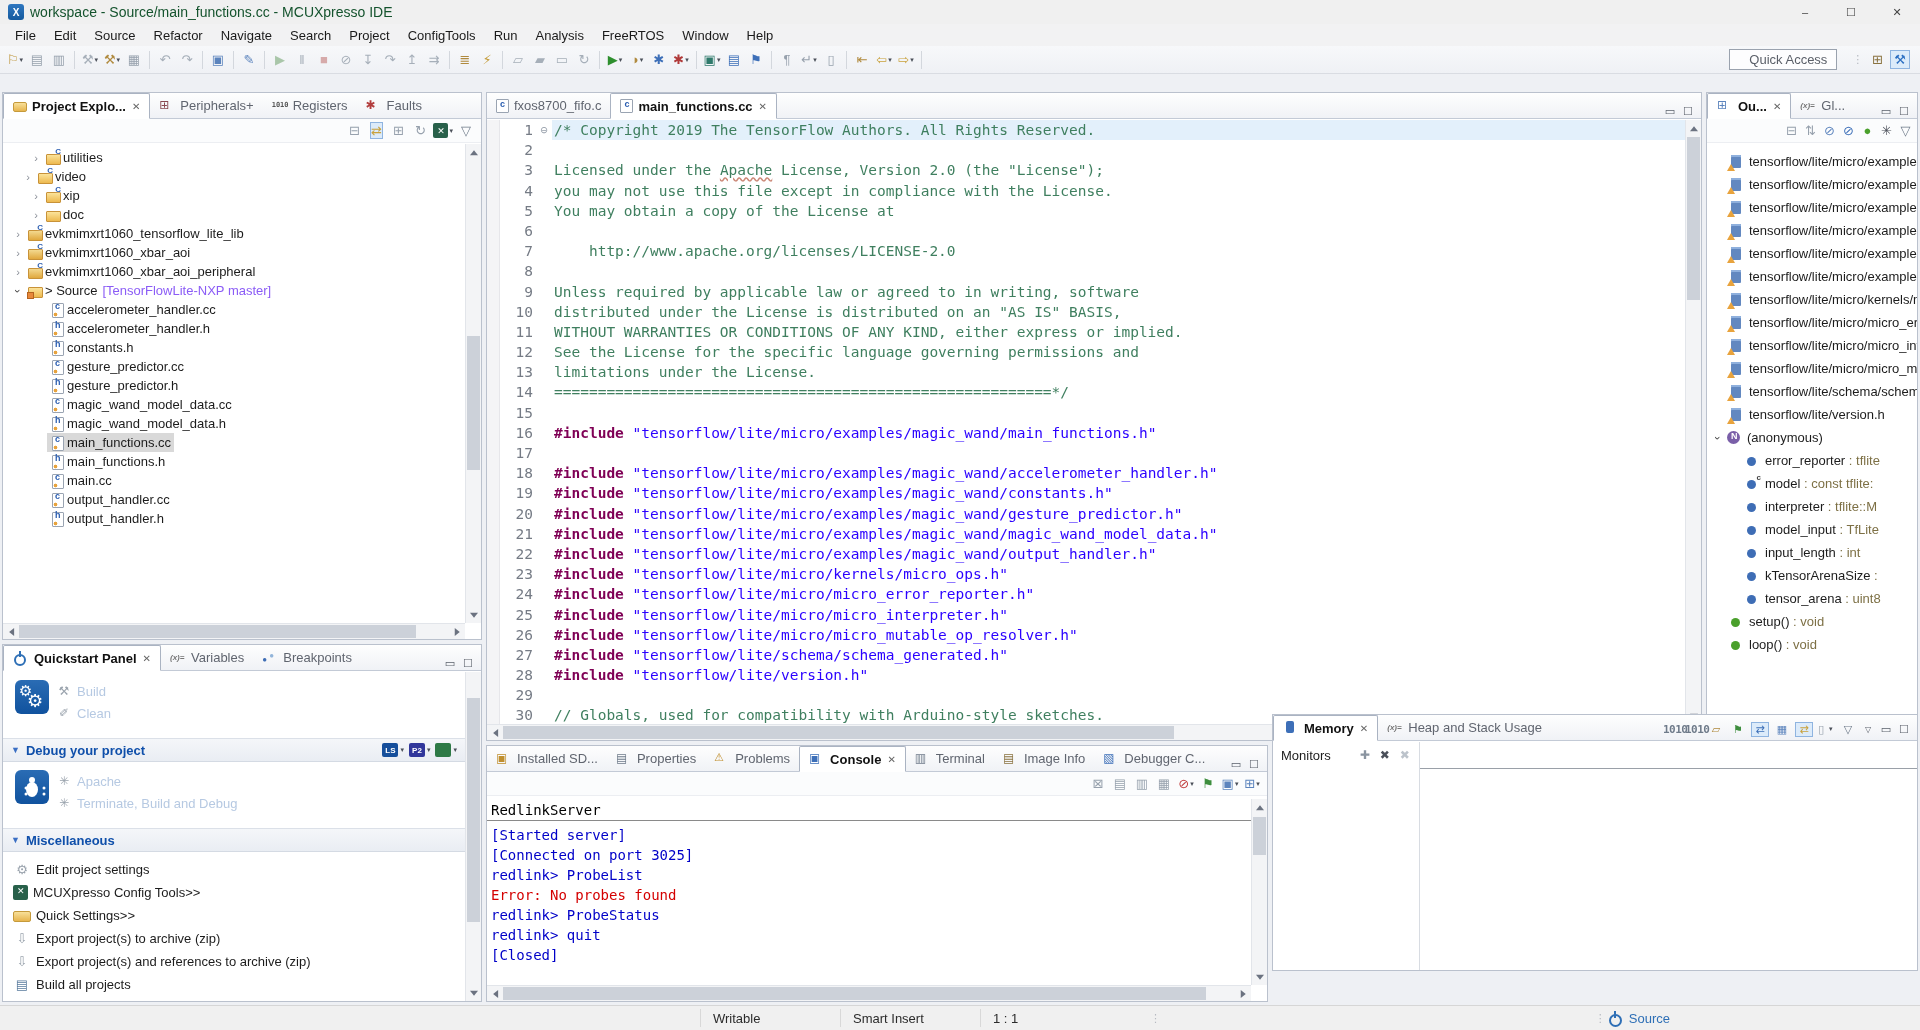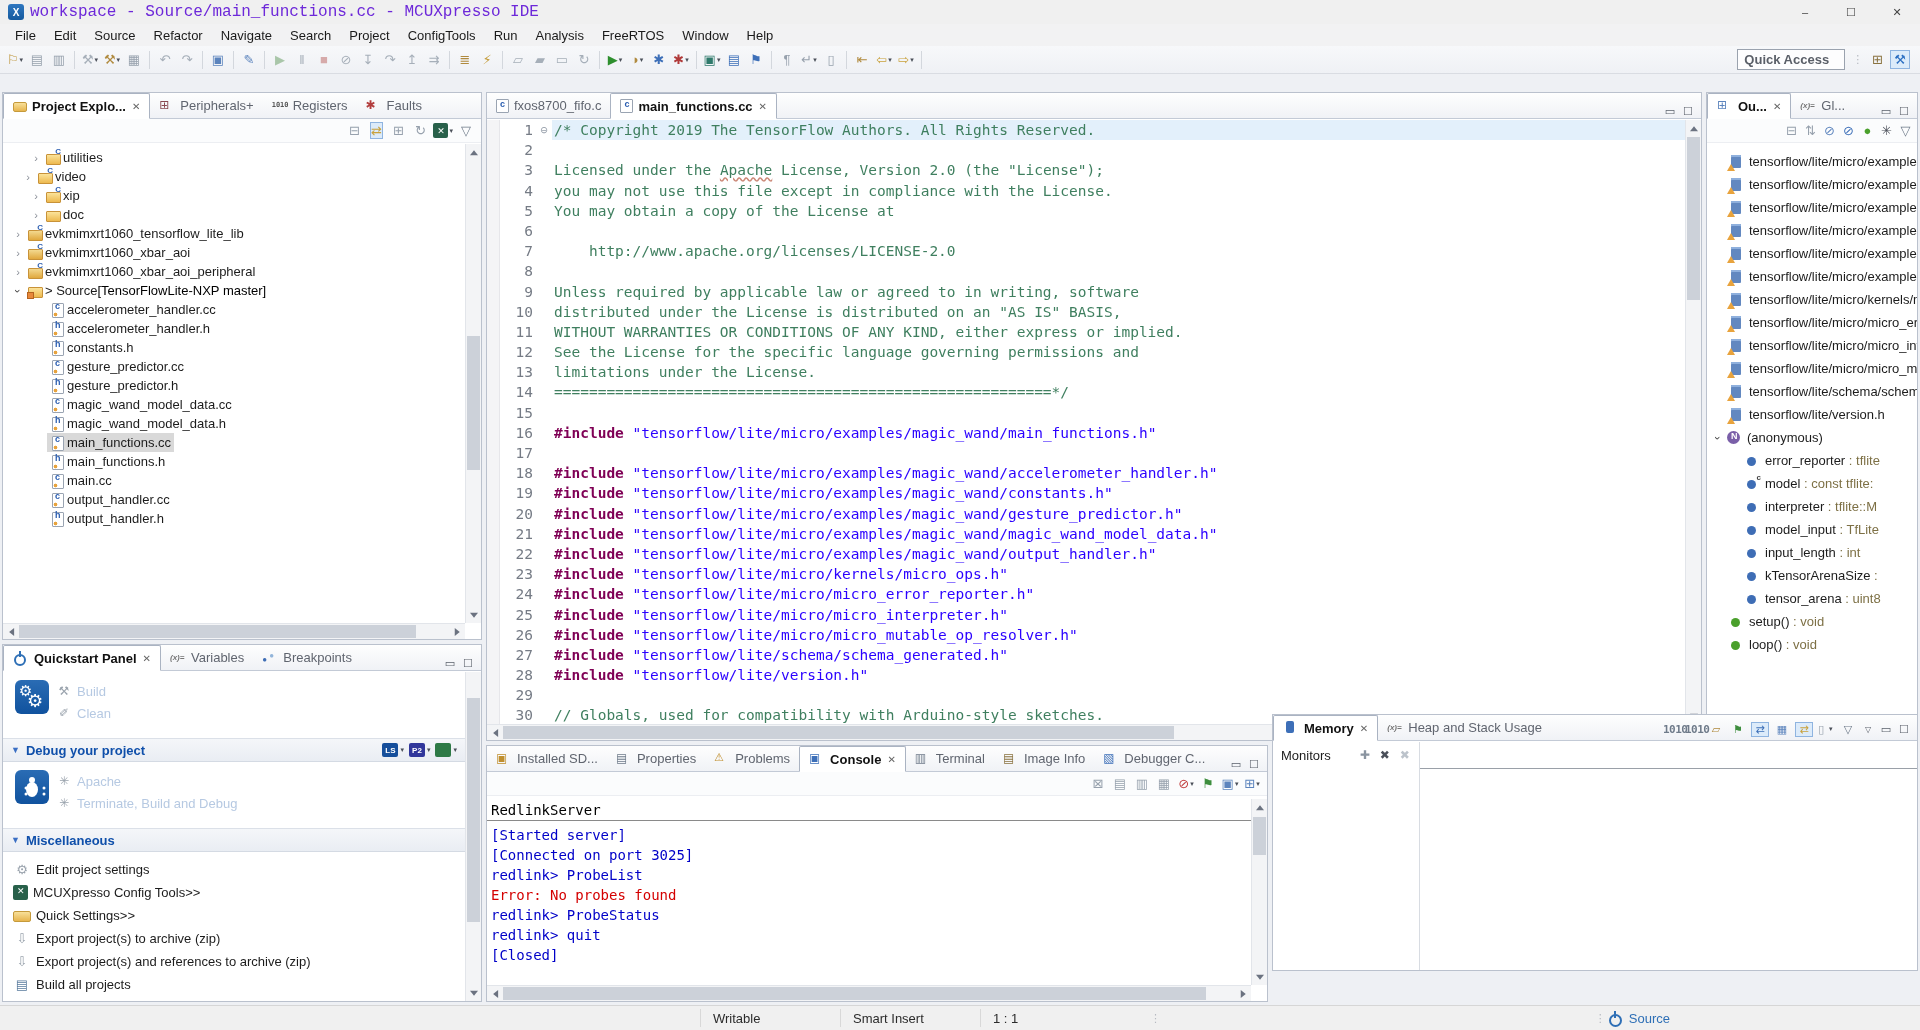--- a/index.html
+++ b/index.html
@@ -5,21 +5,21 @@
   * { margin:0; padding:0; box-sizing:border-box; cursor:default; }
   html,body { width:1920px; height:1030px; overflow:hidden;
     font-family:"Liberation Sans","DejaVu Sans",sans-serif; font-size:13px; color:#1c1c1c; }
   #app { position:relative; width:1920px; height:1030px; background:#eef0f4; }
 
   
   #titlebar { position:absolute; left:0; top:0; width:1920px; height:24px; background:#f0f0f0;
     display:flex; align-items:center; }
   .applogo { width:16px; height:16px; margin:0 6px 0 8px; background:linear-gradient(#2f77c0,#155a9e);
     border-radius:3px; color:#fff; font-weight:bold; font-size:10px; display:flex; align-items:center; justify-content:center; }
-  #titlebar .title { font-size:16px; color:#6d28d9;font-family:Liberation Mono, monospace; }
+  #titlebar .title { font-size:14px; color:#14532d; }
   .wbtns { margin-left:auto; display:flex; height:24px; }
   .wbtn { width:46px; height:24px; display:flex; align-items:center; justify-content:center; color:#444; font-size:11px; }
 
   #menubar { position:absolute; left:0; top:24px; width:1920px; height:22px; background:#f2f2f3;
     display:flex; align-items:center; padding-left:6px; }
   .menuitem { padding:0 9px; color:#1a1a1a; height:22px; display:flex; align-items:center; }
 
   #toolbar { position:absolute; left:0; top:46px; width:1920px; height:28px;
     background:linear-gradient(#f7f8fa,#eff1f5); border-bottom:1px solid #d9dce2;
     display:flex; align-items:center; padding-left:4px; }
@@ -29,21 +29,21 @@
     font-size:13px; margin:0 1px; border-radius:2px; padding:0 1px; }
   .ddm { display:none; }
   .ddm.dd { display:inline-block; margin-left:1px; font-size:7px; color:#4a4f59; }
   .ddm.dd::before { content:"▾"; }
   .boxed { background:#dcebfa; border:1px solid #8fb4e0; }
   .xgreen { background:#28604a; color:#fff !important; border-radius:2px; width:15px; height:15px;
     font-size:9px; font-weight:bold; display:flex; align-items:center; justify-content:center; }
   .txtic { font-family:"DejaVu Sans Mono",monospace; font-size:7px; font-weight:bold; letter-spacing:-0.5px; }
   #qaccess { margin-left:auto; display:flex; align-items:center; }
   #qaccess .qbox { width:108px; height:21px; border:1px solid #9aa2ae; background:#fdfdfe; color:#5a5f68;
-    display:flex; align-items:center; padding-left:6px; margin-right:4px;font-weight:bold; }
+    display:flex; align-items:center; padding-left:19px; margin-right:12px; }
   .grip { color:#b6bac1; font-size:11px; margin:0 3px; }
 
   
   .panel { position:absolute; background:#fff; border:1px solid #bac1cd; }
   .tabrow { height:26px; background:linear-gradient(#fefefe,#f0f2f6); border-bottom:1px solid #c3cad6;
     display:flex; align-items:flex-end; }
   .tab { display:flex; align-items:center; padding:0 9px; color:#60656f; height:25px; white-space:nowrap; }
   .tab.on { background:#fff; border:1px solid #aab3c2; border-bottom:1px solid #fff; font-weight:bold; color:#111;
     border-radius:2px 2px 0 0; margin-bottom:-1px; height:26px; }
   .tclose { display:none; }
@@ -96,21 +96,21 @@
   .tree { position:absolute; left:0; right:16px; top:51px; bottom:16px; overflow:hidden; padding-top:4px; }
   .trow { height:19px; display:flex; align-items:center; white-space:nowrap; }
   .arrow { width:14px; flex:none; text-align:center; color:#8a8f98; font-size:11px; display:none; }
   .arrow.col { display:inline-block; }
   .arrow.col::before { content:"›"; }
   .arrow.exp { display:inline-block; color:#444; }
   .arrow.exp::before { content:"›"; display:inline-block; transform:rotate(90deg); }
   .selbox { display:flex; align-items:center; padding:0 3px 0 0; height:19px; }
   .selbox.sel { background:#d9d9d9; }
   .tlabel { margin-left:2px; }
-  .tdecor { color:#000000; }
+  .tdecor { color:#8b5cf6; margin-left:5px; }
   .tdecor:empty { display:none; }
 
   .ic { width:16px; height:16px; display:inline-block; position:relative; flex:none; margin-left:2px; }
   .ic-folder::before, .ic-cfolder::before, .ic-cproject::before, .ic-srcfolder::before {
     content:""; position:absolute; left:1px; top:4px; width:13px; height:9px;
     background:linear-gradient(#fbe39a,#edb94f); border:1px solid #c89238; border-radius:1px; }
   .ic-cfolder::after, .ic-cproject::after { content:"C"; position:absolute; right:0; top:-3px;
     font:bold 8px "Liberation Sans",sans-serif; color:#2a5db0; text-shadow:0 0 2px #fff; }
   .ic-cproject::before { background:linear-gradient(#f3d98f,#e0a83e); }
   .ic-srcfolder::after { content:""; position:absolute; left:0; bottom:0; width:5px; height:5px; background:#e8883a; border:1px solid #b5631f; }

